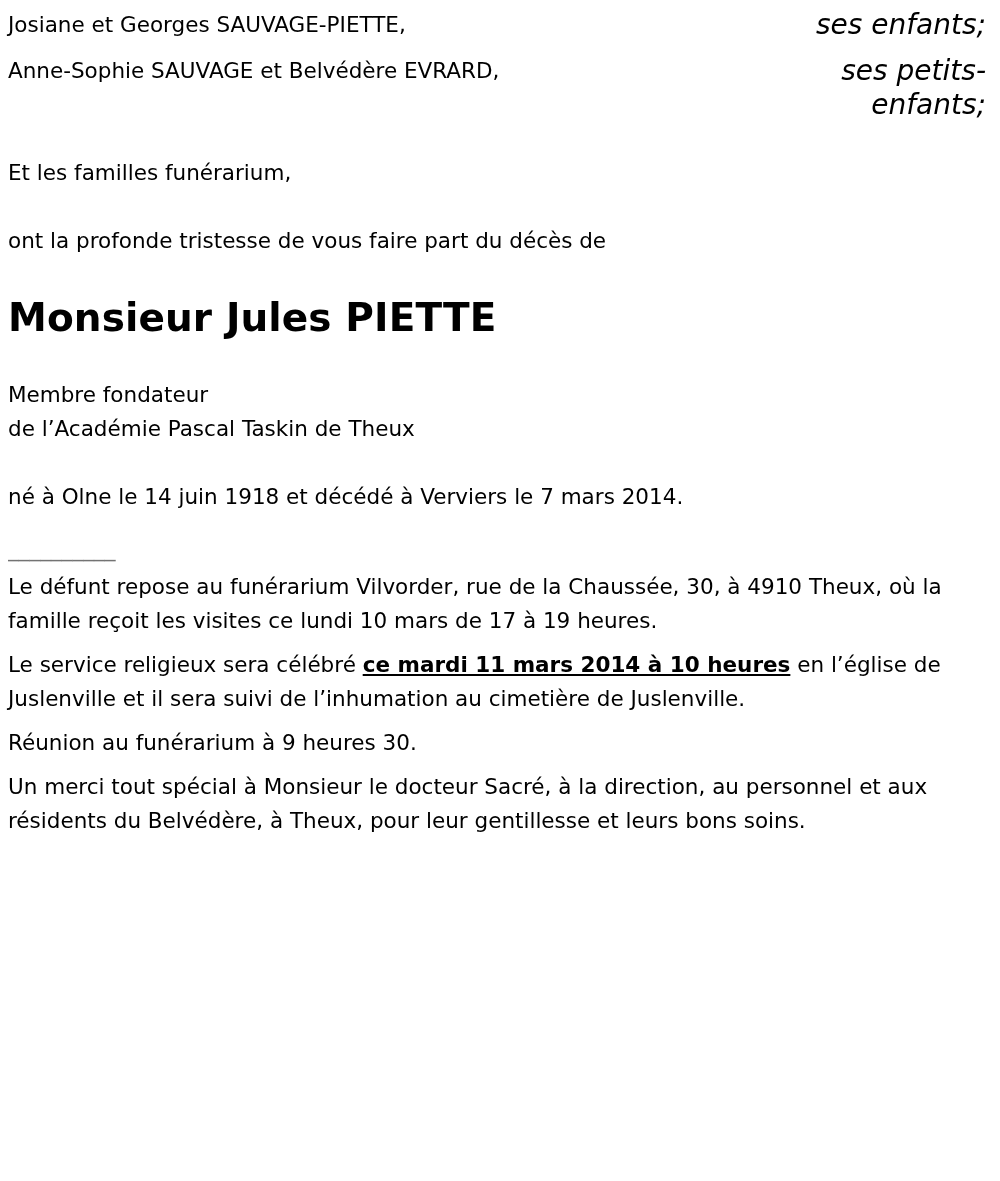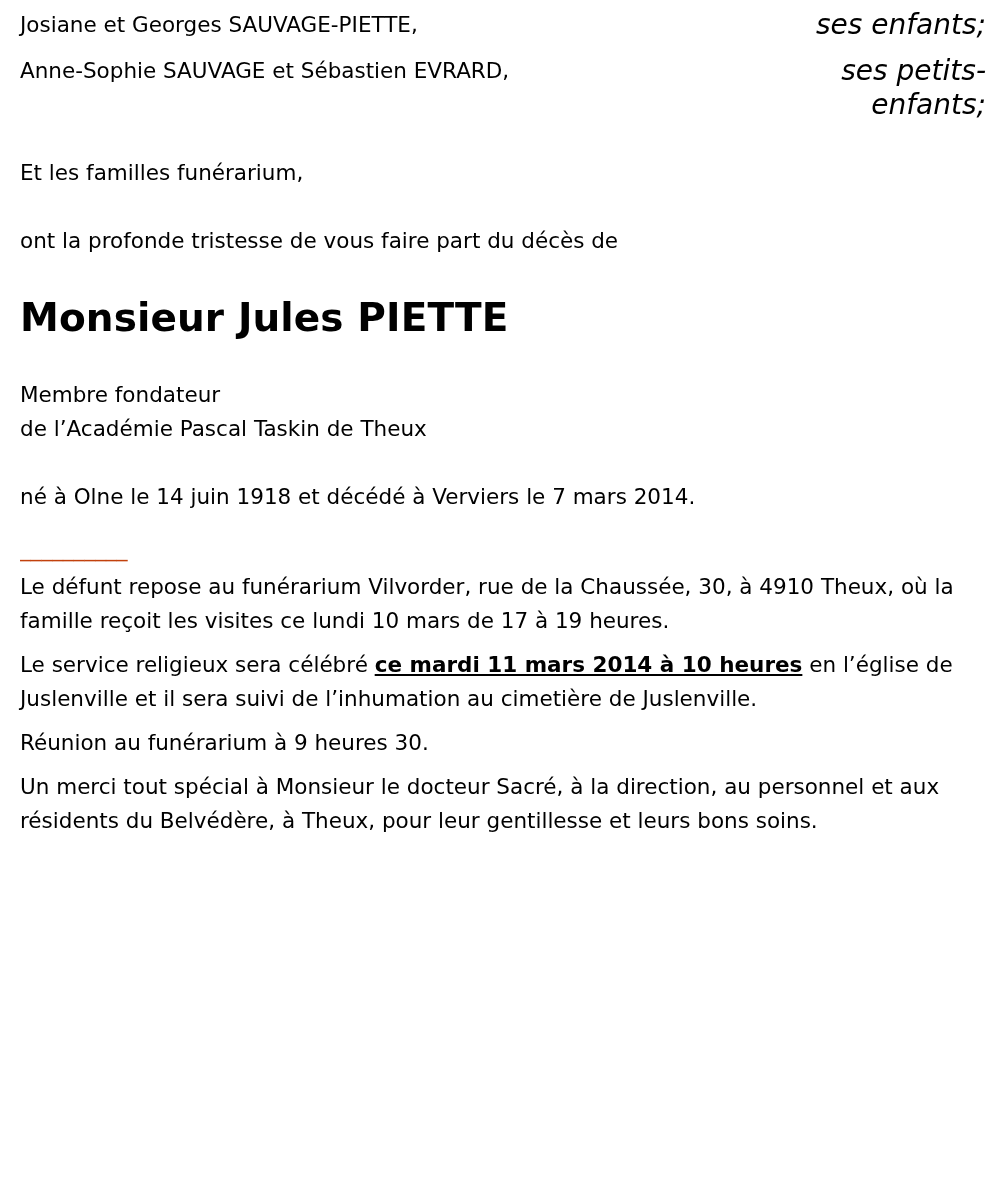--- a/index.html
+++ b/index.html
@@ -14,21 +14,21 @@
     font-family: "DejaVu Sans", "Liberation Sans", sans-serif;
     color: #000000;
     -webkit-font-smoothing: antialiased;
   }
 
   .page {
     position: relative;
     width: 1000px;
     height: 871px;
     box-sizing: border-box;
-    padding: 8px 12px 0 20px;
+    padding: 8px 12px 0 8px;
     overflow: hidden;
   }
 
   
   .line {
     font-size: 21.5px;
     line-height: 34px;
     white-space: nowrap;
   }
 
@@ -67,21 +67,21 @@
     font-weight: bold;
     letter-spacing: 0.1px;
     white-space: nowrap;
   }
 
   
   .separator {
     font-size: 21.5px;
     line-height: 26px;
     letter-spacing: 0px;
-    color: #c2410c;
+    color: #737373;
     height: 26px;
     overflow: hidden;
   }
 
   
   .para {
     font-size: 21.5px;
     line-height: 34px;
     width: 962px;
     text-align: left;
@@ -99,21 +99,21 @@
     <div class="names">
       <div class="line">Josiane et Georges SAUVAGE-PIETTE,</div>
     </div>
     <div class="relation align-bottom">ses enfants;</div>
   </div>
 
   <div class="gap-sm"></div>
 
   <div class="relrow">
     <div class="names">
-      <div class="line">Anne-Sophie SAUVAGE et Sébastien EVRARD,</div>
+      <div class="line">Anne-Sophie SAUVAGE et Belvédère EVRARD,</div>
     </div>
     <div class="relation align-bottom">ses petits-enfants;</div>
   </div>
 
   <div class="gap-sm"></div>
 
 
   <div class="gap-md"></div>
 
   <div class="line">Et les familles funérarium,</div>

